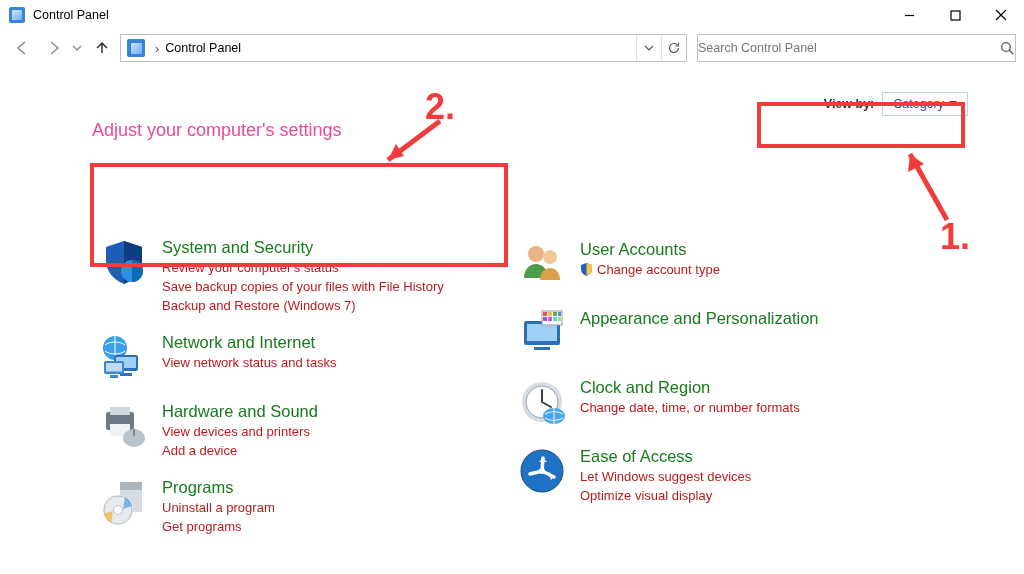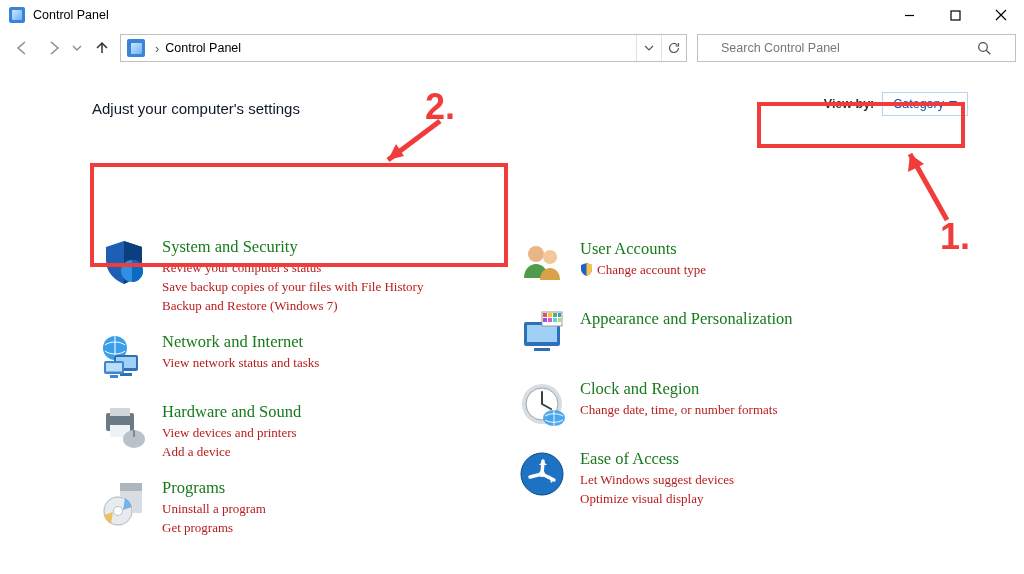--- a/index.html
+++ b/index.html
@@ -27,32 +27,32 @@
   .addrbar { flex: 0 0 565px; height: 26px; border: 1px solid #c0c0c0; display:flex;align-items:center;}
   .addrbar .icon { width:18px;height:18px;margin:0 6px;position:relative;}
   .addrbar .icon .bg{width:18px;height:18px;background:#3a84d8;border-radius:2px;position:absolute;}
   .addrbar .icon .g{position:absolute;left:3.5px;top:3.5px;width:11px;height:11px;background:linear-gradient(135deg,#cde6ff,#6cb1f7);border-radius:1px;}
   .addrbar .sep{color:#555;margin:0 4px;}
   .addrbar .path{flex:1; padding-left:2px; font-size:12.5px;}
   .addrbar .tail{display:flex;height:100%;}
   .addrbar .tailbtn{width:24px;display:flex;align-items:center;justify-content:center;border-left:1px solid #e0e0e0;}
   .addrbar .tailbtn svg{stroke:#555;fill:none;stroke-width:1.2;}
   .searchbox { flex:1; margin-left:6px;}
-  .searchbox .sb{ height:26px; border:1px solid #c0c0c0;display:flex;align-items:center;padding:0 23px;}
+  .searchbox .sb{ height:26px; border:1px solid #c0c0c0;display:flex;align-items:center;padding:0 0;}
   .searchbox .sb span{color:#777;font-size:12.5px;flex:1;}
   .searchbox .sb svg{stroke:#555;fill:none;stroke-width:1.3;}
   
   .content{ position:relative; padding:34px 0 0 92px; }
-  .heading{ color:#0f172a; font-size:15px; }
+  .heading{ color:#ec4899; font-size:18px;margin-top:20px; }
   .viewby-box{position:absolute; right:56px; top:26px; display:flex;align-items:center;gap:8px;}
   .viewby-box .lbl{font-size:12.5px;color:#333;font-weight:bold;}
   .viewby-box .sel{border:1px solid #bcd3ea;color:#0754b6;font-size:12.5px;padding:4px 10px;display:flex;align-items:center;gap:5px;}
   .viewby-box .sel svg{fill:#0754b6;}
 
-  .col-left, .col-right { position:absolute;font-family:Liberation Serif, serif; }
+  .col-left, .col-right { position:absolute; }
   .col-left{ left:100px; top:170px; width:420px;}
   .col-right{ left:518px; top:172px; width:420px;}
   .cat{display:flex;margin-bottom:16px;}
   .cat .ico{width:48px;flex:0 0 48px;margin-right:14px;margin-top:2px;}
   .cat .txt .name{color:#177a1c;font-size:16.5px;line-height:22px;}
   .cat .txt .lnk{color:#b91c1c;font-size:13px;line-height:19px;display:block;}
   .cat .txt .lnk .shield{display:inline-block;vertical-align:-2px;margin-right:4px;}
 
   
   svg.catsvg{width:48px;height:48px;}

